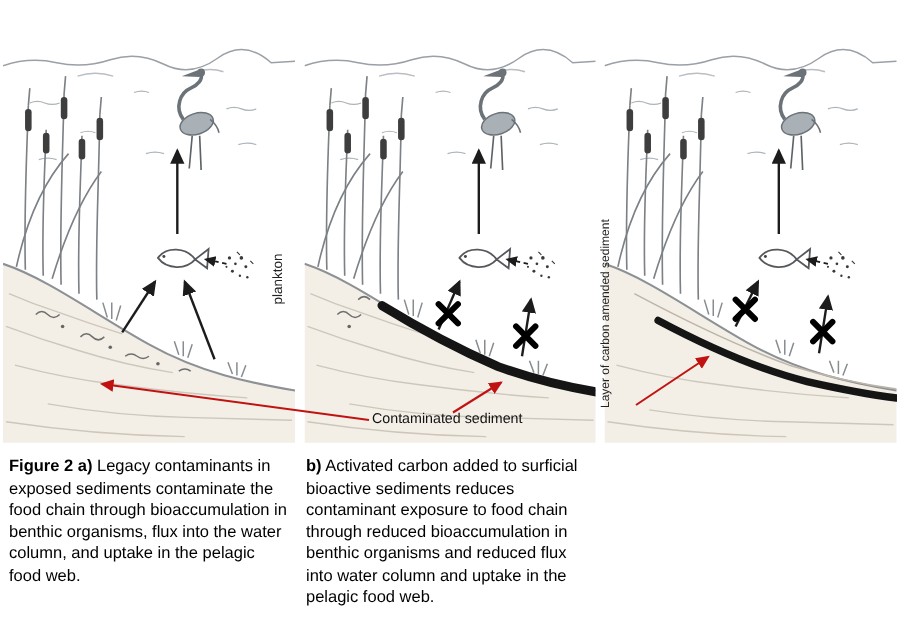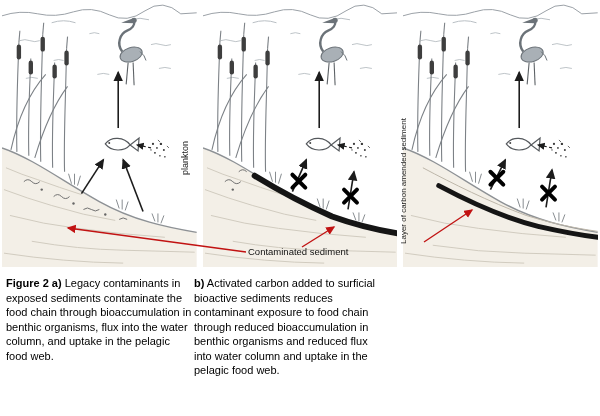--- a/index.html
+++ b/index.html
@@ -1,25 +1,25 @@
 <!DOCTYPE html>
 <html><head>
 <meta charset="utf-8">
 <style>
   html,body { margin:0; padding:0; background:#ffffff; }
   body { width:600px; height:416px; font-family:"Liberation Sans",sans-serif; color:#000; overflow:hidden; }
-  .stage { position:relative; width:600px; height:268px; }
+  .stage { position:relative; width:600px; height:268px;margin-top:28px; }
   .panels { position:absolute; inset:0; display:flex; gap:6px; padding:0 2px; }
   .panel { width:196px; height:268px; background:#fff; }
   .overlay { position:absolute; inset:0; pointer-events:none; }
   .vlabel { position:absolute; white-space:nowrap; transform:rotate(-90deg); transform-origin:0 100%; color:#222; }
   .plankton-label { left:191px; top:164px; font-size:9px; height:11px; }
   .carbon-label { left:409px; top:234px; font-size:8px; height:10px; }
   .contaminated-label { position:absolute; left:248px; top:246px; font-size:9.5px; color:#111; }
-  .captions { display:flex; padding:8px 6px 0 6px; }
+  .captions { display:flex; gap:10px; padding:8px 6px 0 6px; }
   .cap { width:188px; font-size:11px; line-height:1.32; margin:0; }
   .cap b { font-weight:bold; }
 </style>
 </head>
 <body>
 
 <div class="stage">
   <div class="panels">
 
     <svg class="panel" viewBox="0 0 196 268">

